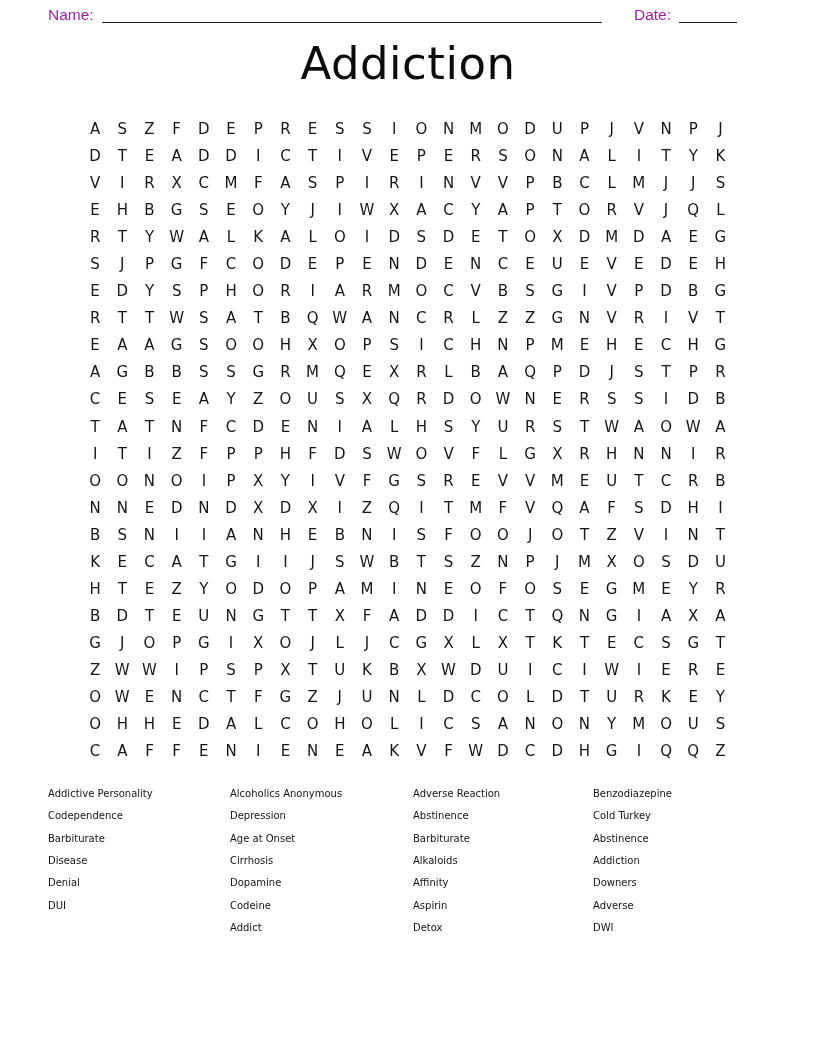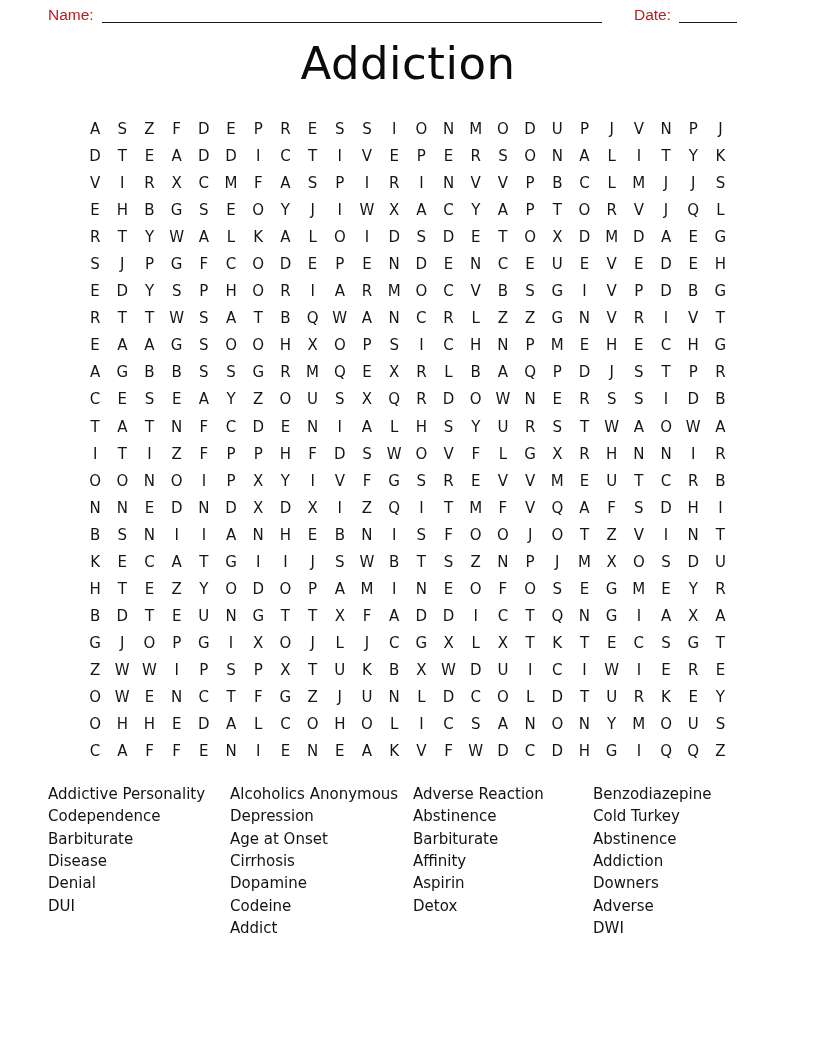--- a/index.html
+++ b/index.html
@@ -10,21 +10,21 @@
     color: #111111;
     overflow: hidden;
   }
   .header {
     display: flex;
     align-items: flex-end;
     margin: 6px 79px 0 48px;
     height: 18px;
     font-family: "Liberation Sans", sans-serif;
     font-size: 15.5px;
-    color: #b91c1c;
+    color: #a21caf;
   }
   .hline { border-bottom: 1.6px solid #1a1a1a; }
   .name-line { width: 500px; margin: 0 0 1px 8px; }
   .header-spacer { flex: 1; }
   .date-line { width: 58px; margin: 0 0 1px 8px; }
   h1.title {
     margin: 12px 0 0 0;
     text-align: center;
     font-size: 45px;
     font-weight: 500;
@@ -40,21 +40,21 @@
   .grid-cell {
     width: 27.2px;
     text-align: center;
     font-size: 15px;
     line-height: 27.05px;
     color: #161616;
   }
   .wordlist {
     display: flex;
     margin: 18px 30px 0 48px;
-    font-size: 15px;
+    font-size: 10px;
   }
   .word-col { flex: 0 0 auto; }
   .word-col-0 { width: 182px; }
   .word-col-1 { width: 183px; }
   .word-col-2 { width: 180px; }
   .word-col-3 { flex: 1; }
   .word { line-height: 22.3px; white-space: nowrap; color: #131313; }
 </style>
 </head>
 <body>
@@ -713,20 +713,21 @@
         <div class="word">Age at Onset</div>
         <div class="word">Cirrhosis</div>
         <div class="word">Dopamine</div>
         <div class="word">Codeine</div>
         <div class="word">Addict</div>
       </div>
       <div class="word-col word-col-2">
         <div class="word">Adverse Reaction</div>
         <div class="word">Abstinence</div>
         <div class="word">Barbiturate</div>
+        <div class="word">Alkaloids</div>
         <div class="word">Affinity</div>
         <div class="word">Aspirin</div>
         <div class="word">Detox</div>
       </div>
       <div class="word-col word-col-3">
         <div class="word">Benzodiazepine</div>
         <div class="word">Cold Turkey</div>
         <div class="word">Abstinence</div>
         <div class="word">Addiction</div>
         <div class="word">Downers</div>

